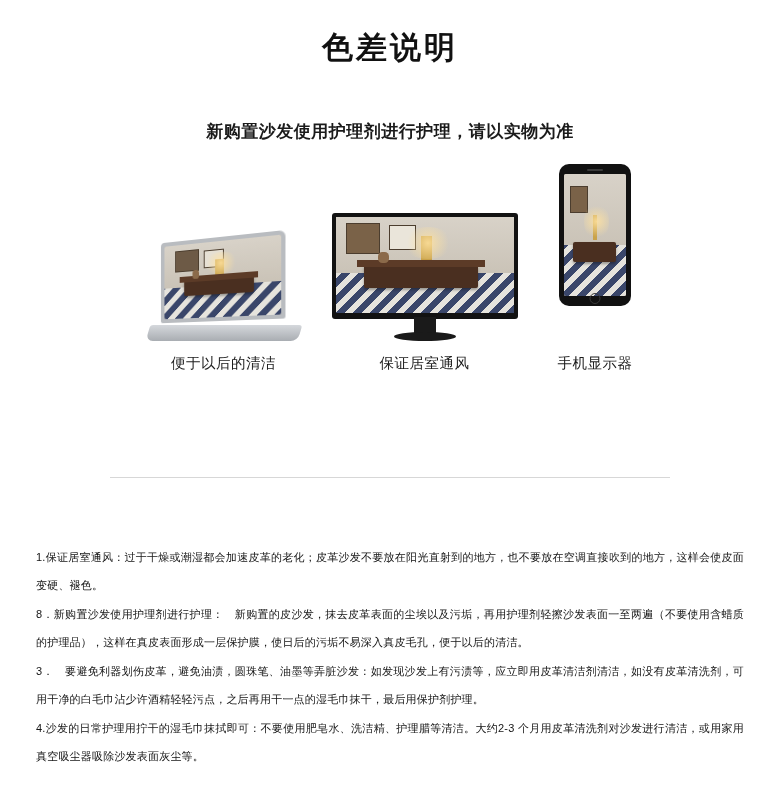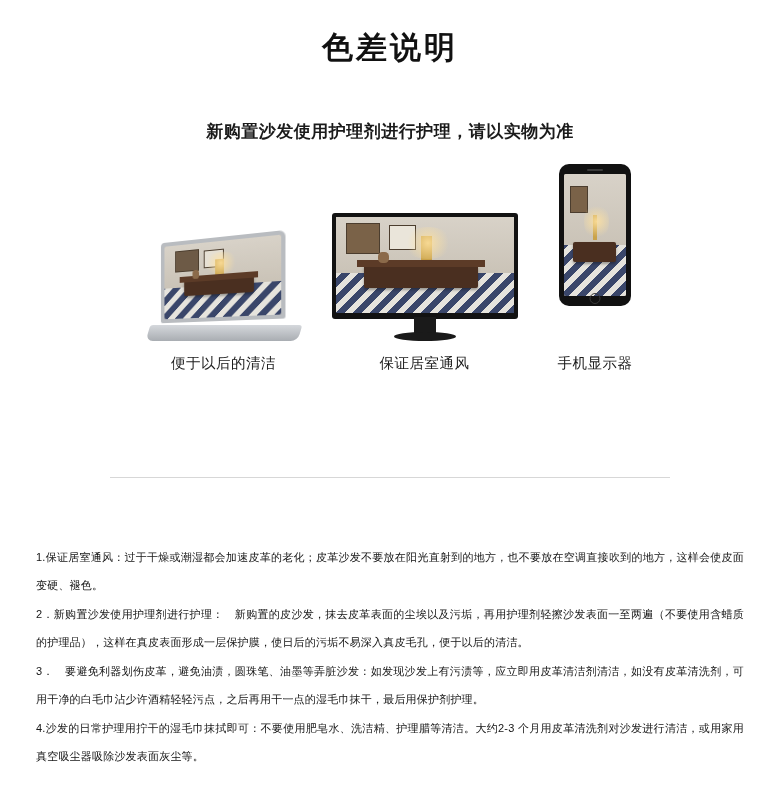--- a/index.html
+++ b/index.html
@@ -325,16 +325,16 @@
 
   </div>
 </div>
 
 <div class="divider-wrap">
   <div class="divider-line"></div>
 </div>
 
 <div class="care-body">
   <p class="care-p">1.保证居室通风：过于干燥或潮湿都会加速皮革的老化；皮革沙发不要放在阳光直射到的地方，也不要放在空调直接吹到的地方，这样会使皮面变硬、褪色。</p>
-  <p class="care-p">2．新购置沙发使用护理剂进行护理：　新购置的皮沙发，抹去皮革表面的尘埃以及污垢，再用护理剂轻擦沙发表面一至两遍（不要使用含蜡质的护理品），这样在真皮表面形成一层保护膜，使日后的污垢不易深入真皮毛孔，便于以后的清洁。</p>
+  <p class="care-p">8．新购置沙发使用护理剂进行护理：　新购置的皮沙发，抹去皮革表面的尘埃以及污垢，再用护理剂轻擦沙发表面一至两遍（不要使用含蜡质的护理品），这样在真皮表面形成一层保护膜，使日后的污垢不易深入真皮毛孔，便于以后的清洁。</p>
   <p class="care-p">3．　要避免利器划伤皮革，避免油渍，圆珠笔、油墨等弄脏沙发：如发现沙发上有污渍等，应立即用皮革清洁剂清洁，如没有皮革清洗剂，可用干净的白毛巾沾少许酒精轻轻污点，之后再用干一点的湿毛巾抹干，最后用保护剂护理。</p>
   <p class="care-p">4.沙发的日常护理用拧干的湿毛巾抹拭即可：不要使用肥皂水、洗洁精、护理腊等清洁。大约2-3 个月用皮革清洗剂对沙发进行清洁，或用家用真空吸尘器吸除沙发表面灰尘等。</p>
 </div>
 
 </body></html>

